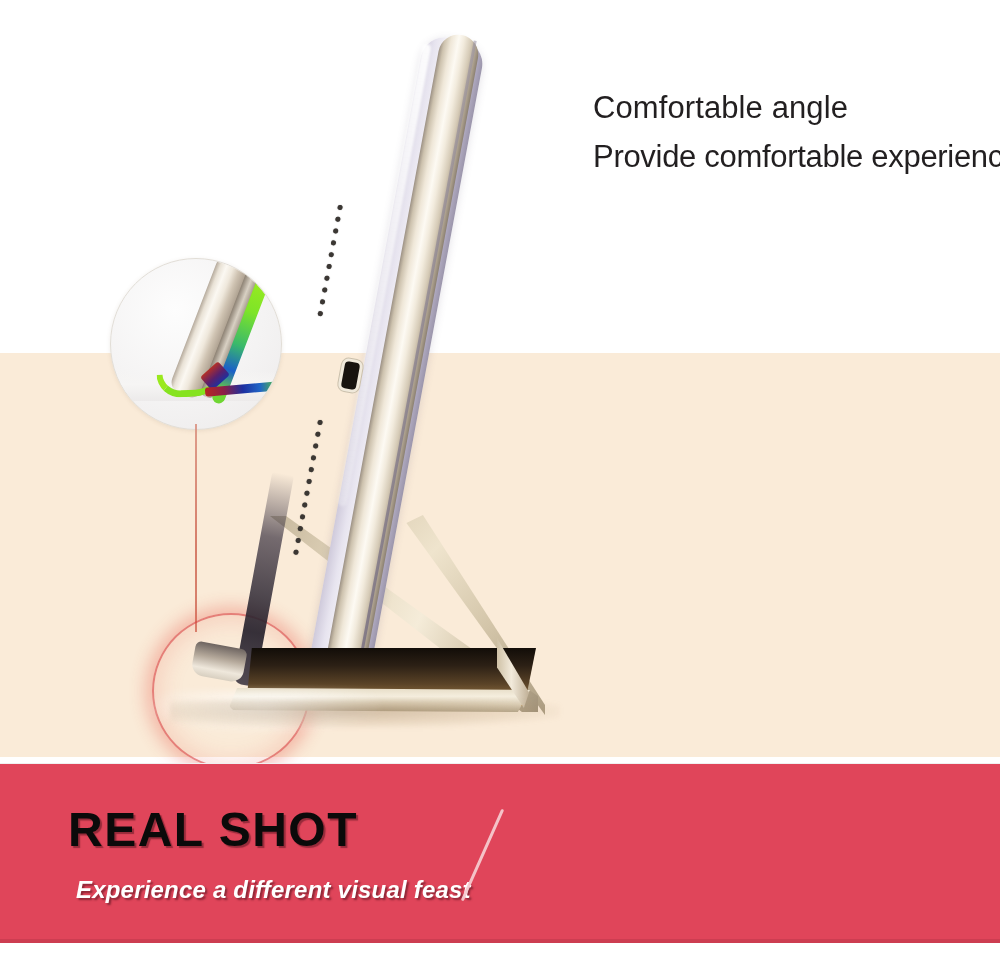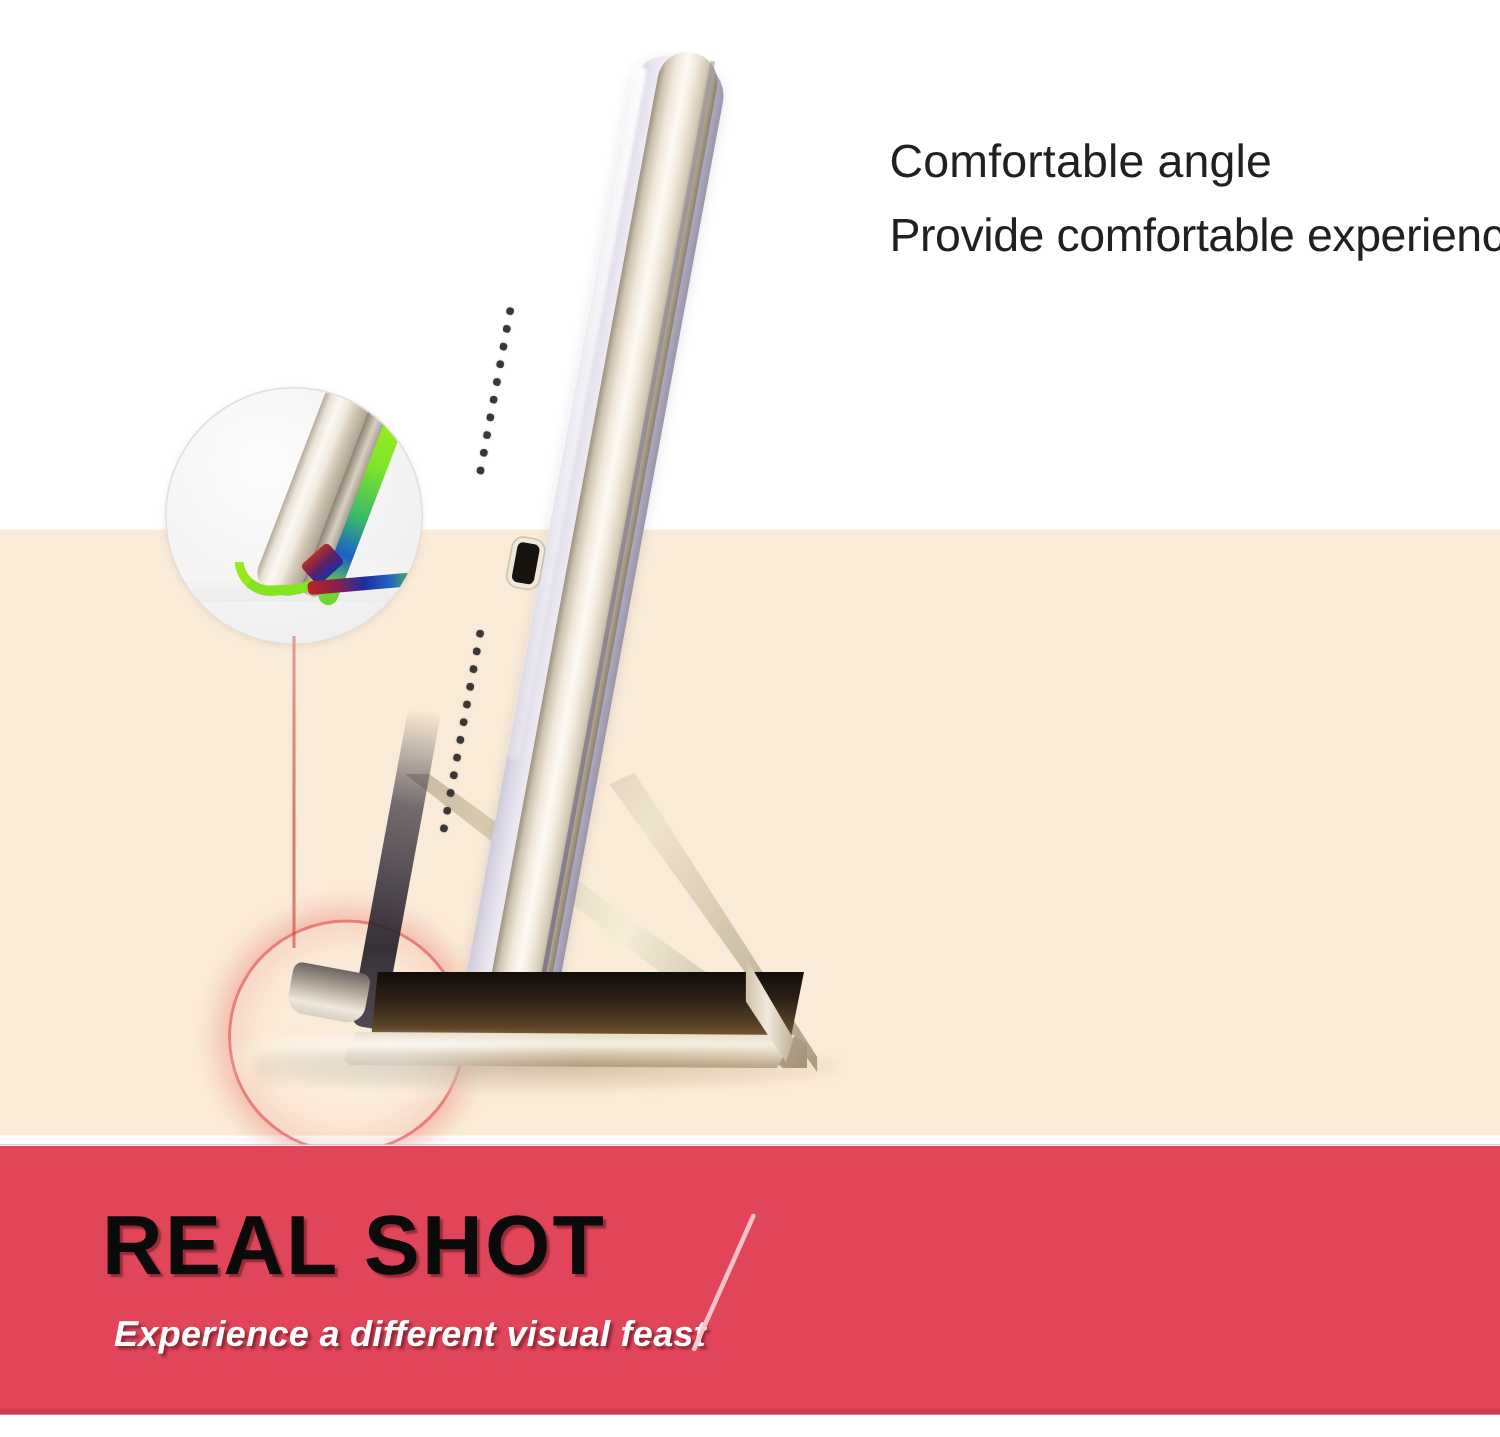--- a/index.html
+++ b/index.html
@@ -203,21 +203,21 @@
 
   
   .banner{
     position:absolute; left:0; top:763px; width:1000px; height:180px;
     background:#e0455a;
     border-top:1px solid #f0f0f0;
   }
   .banner-inner{ position:absolute; inset:0; }
   .real-shot{
     position:absolute; left:68px; top:35px;
-    font-size:56px; font-weight:700; color:#0b0a0a;
+    font-size:48px; font-weight:700; color:#0b0a0a;
     letter-spacing:1.5px; line-height:62px; white-space:nowrap;
     text-shadow:2px 2px 1px rgba(60,10,20,.45);
   }
   .sub-shot{
     position:absolute; left:76px; top:112px;
     font-size:24px; font-weight:700; font-style:italic; color:#ffffff;
     letter-spacing:.2px; white-space:nowrap;
     text-shadow:2px 2px 2px rgba(70,12,24,.55);
   }
   .slash{

